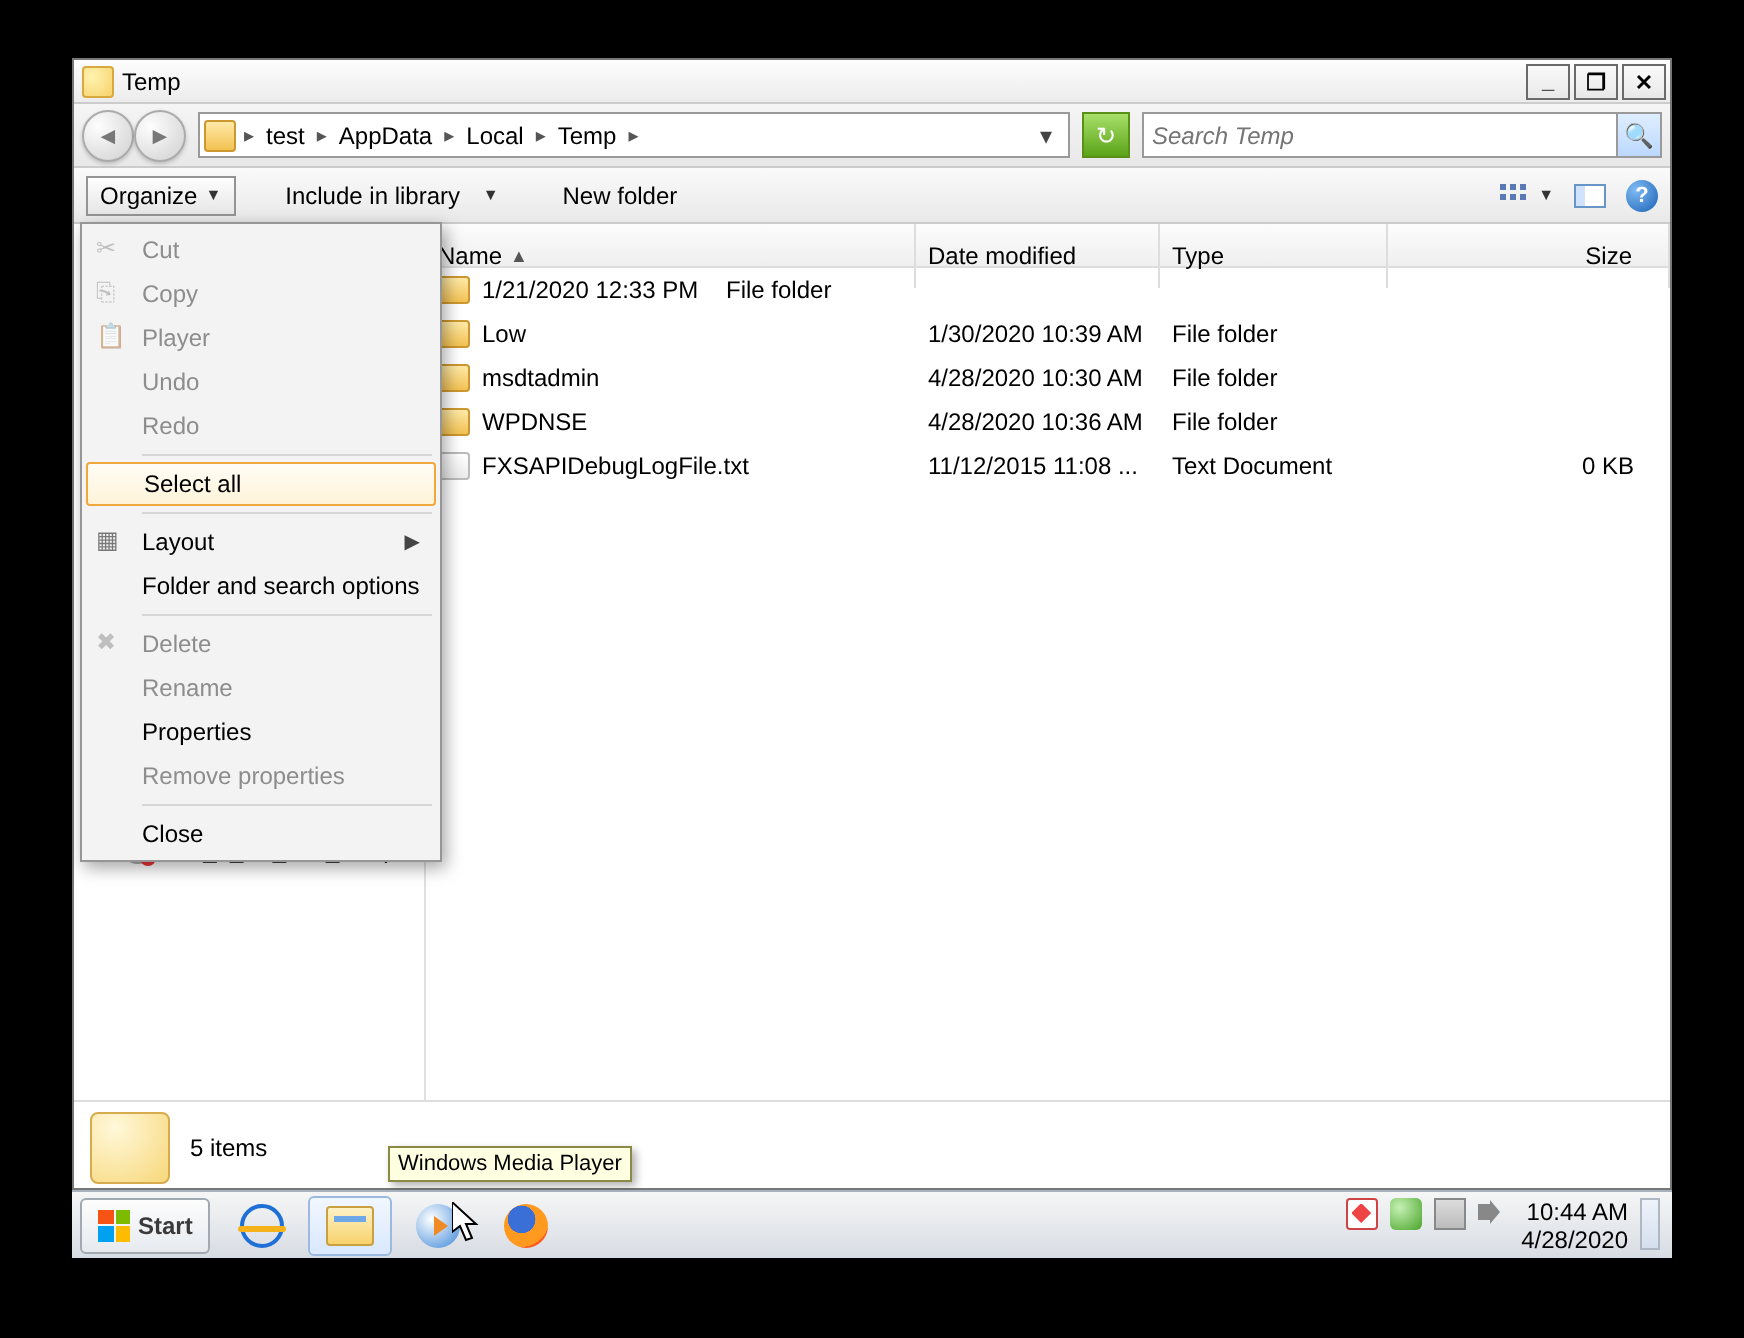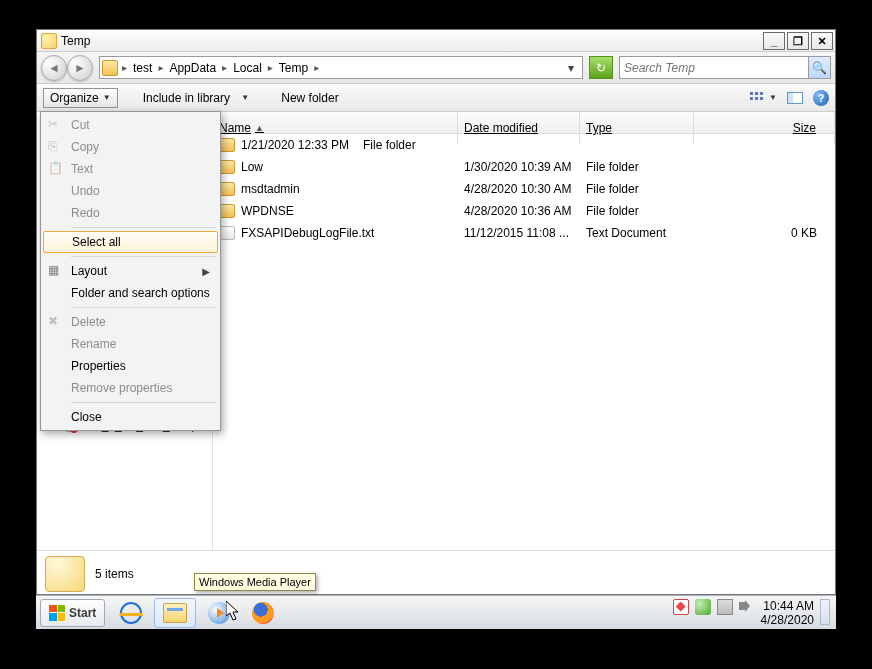--- a/index.html
+++ b/index.html
@@ -14,40 +14,40 @@
   .winbtn { width:22px; height:18px; margin-top:2px; margin-right:2px; border:1px solid #6a6a6a; background:linear-gradient(#fafafa,#e8e8e8); display:flex; align-items:center; justify-content:center; font-weight:bold; font-size:11px; }
   .addrbar { height:32px; display:flex; align-items:center; gap:6px; padding:2px 4px; background:linear-gradient(#f5f5f5,#e8e8e8); border-bottom:1px solid #ccc; }
   .navbtns { display:flex; gap:0; }
   .navcircle { width:26px; height:26px; border-radius:50%; background:radial-gradient(circle at 30% 30%, #fefefe, #cfcfcf); border:1px solid #aaa; box-shadow:0 1px 2px rgba(0,0,0,.2); display:flex; align-items:center; justify-content:center; color:#777; }
   .addrbox { flex:1; height:23px; border:1px solid #9a9a9a; background:#fff; display:flex; align-items:center; padding:0 2px; }
   .addrbox .mini-ico { width:16px; height:16px; background:linear-gradient(#ffe9a8,#f3c252); border:1px solid #cd9830; border-radius:2px; margin-right:4px;}
   .crumb { padding:0 6px; height:100%; display:flex; align-items:center; }
   .crumb-ar { color:#555; font-size:10px; padding:0 0; }
   .addr-drop { width:18px; text-align:center; color:#444;}
   .refreshbtn { width:24px; height:23px; border:1px solid #5a8f18; background:linear-gradient(#a8e06a,#5aa318); color:#fff; display:flex; align-items:center; justify-content:center; font-size:12px;}
-  .searchbox { width:212px; height:23px; border:1px solid #9a9a9a; background:#fff; display:flex; align-items:center; }
+  .searchbox { width:260px; height:23px; border:1px solid #9a9a9a; background:#fff; display:flex; align-items:center; }
   .searchbox input { flex:1; border:none; outline:none; padding:0 4px; color:#666; font-style:italic; }
   .searchicon { width:22px; height:100%; border-left:1px solid #9a9a9a; display:flex; align-items:center; justify-content:center; background:linear-gradient(#dfeeff,#bcd8ff); color:#1b4f9c;}
   .toolbar { height:28px; display:flex; align-items:center; padding:0 6px; gap:18px; background:linear-gradient(#fafafa,#e9e9e9); border-bottom:1px solid #ccc; }
   .toolbtn { height:20px; padding:0 6px; border:1px solid #949494; background:linear-gradient(#fdfdfd,#e6e6e6); display:flex; align-items:center; gap:4px; }
   .toolbtn.plain { border:1px solid transparent; background:transparent; }
   .toolbar .right { margin-left:auto; display:flex; align-items:center; gap:10px; }
   .mini-squares { width:16px; height:12px; position:relative; }
   .mini-squares span { position:absolute; width:3px; height:3px; background:#5a7ab5; }
   .help-ico { width:16px; height:16px; border-radius:50%; background:radial-gradient(circle at 30% 30%, #7fbaf2, #1b62b6); color:#fff; display:flex; align-items:center; justify-content:center; font-size:11px; font-weight:bold;}
   .pane-ico { width:16px; height:12px; border:1px solid #6895c8; background:linear-gradient(to right,#cfe3ff 33%, #fff 33%); }
 
   .content { position:relative; height:438px; display:flex; }
   .sidebar { width:176px; border-right:1px solid #e0e0e0; padding:4px 0; overflow:hidden;}
   .side-item { display:flex; align-items:center; gap:4px; padding:2px 4px 2px 24px; height:19px;}
   .side-item .ico { width:16px; height:14px; border-radius:2px; }
   .side-grp { margin-top:8px;}
   .main { flex:1; position:relative; }
   .cols { display:flex; height:22px; border-bottom:1px solid #ddd; background:linear-gradient(#fcfcfc,#efefef); }
-  .col { border-right:1px solid #ddd; padding:16px 6px; display:flex; align-items:center; gap:4px;text-decoration:underline;}
+  .col { border-right:1px solid #ddd; padding:16px 6px; display:flex; align-items:center; gap:4px;}
   .col.name{flex:0 0 245px;} .col.date{flex:0 0 122px;} .col.type{flex:0 0 114px;} .col.size{flex:1; justify-content:flex-end; padding-right:18px;}
   .sortarr{font-size:9px;color:#555;}
   .row { display:flex; height:22px; align-items:center; padding-left:6px;}
   .row .cico { width:16px; height:14px; margin-right:6px; background:linear-gradient(#ffe9a8,#f3c252); border:1px solid #cd9830; border-radius:2px;}
   .row .cico.doc { background:linear-gradient(#fff,#eaeaea); border:1px solid #bbb; position:relative;}
   .row .cname{flex:0 0 223px;} .row .cdate{flex:0 0 122px;} .row .ctype{flex:0 0 114px;} .row .csize{flex:1; text-align:right; padding-right:18px;}
 
   .statusbar { height:46px; border-top:1px solid #ddd; display:flex; align-items:center; gap:10px; padding:20px 8px;}
   .bigfolder { width:40px; height:36px; background:radial-gradient(circle at 30% 20%, #fff8d9, #f7d77a); border:1px solid #d7ac4e; border-radius:4px; }
 
@@ -236,21 +236,21 @@
     <div class="mitem disabled">
         <div class="micon">✂</div>
         <span>Cut</span>
       </div>
     <div class="mitem disabled">
         <div class="micon">⎘</div>
         <span>Copy</span>
       </div>
     <div class="mitem disabled">
         <div class="micon">📋</div>
-        <span>Text</span>
+        <span>Player</span>
       </div>
     <div class="mitem disabled">
         <span>Undo</span>
       </div>
     <div class="mitem disabled">
         <span>Redo</span>
       </div>
     <div class="sep"></div>
     <div class="mitem hi">
         <span>Select all</span>

